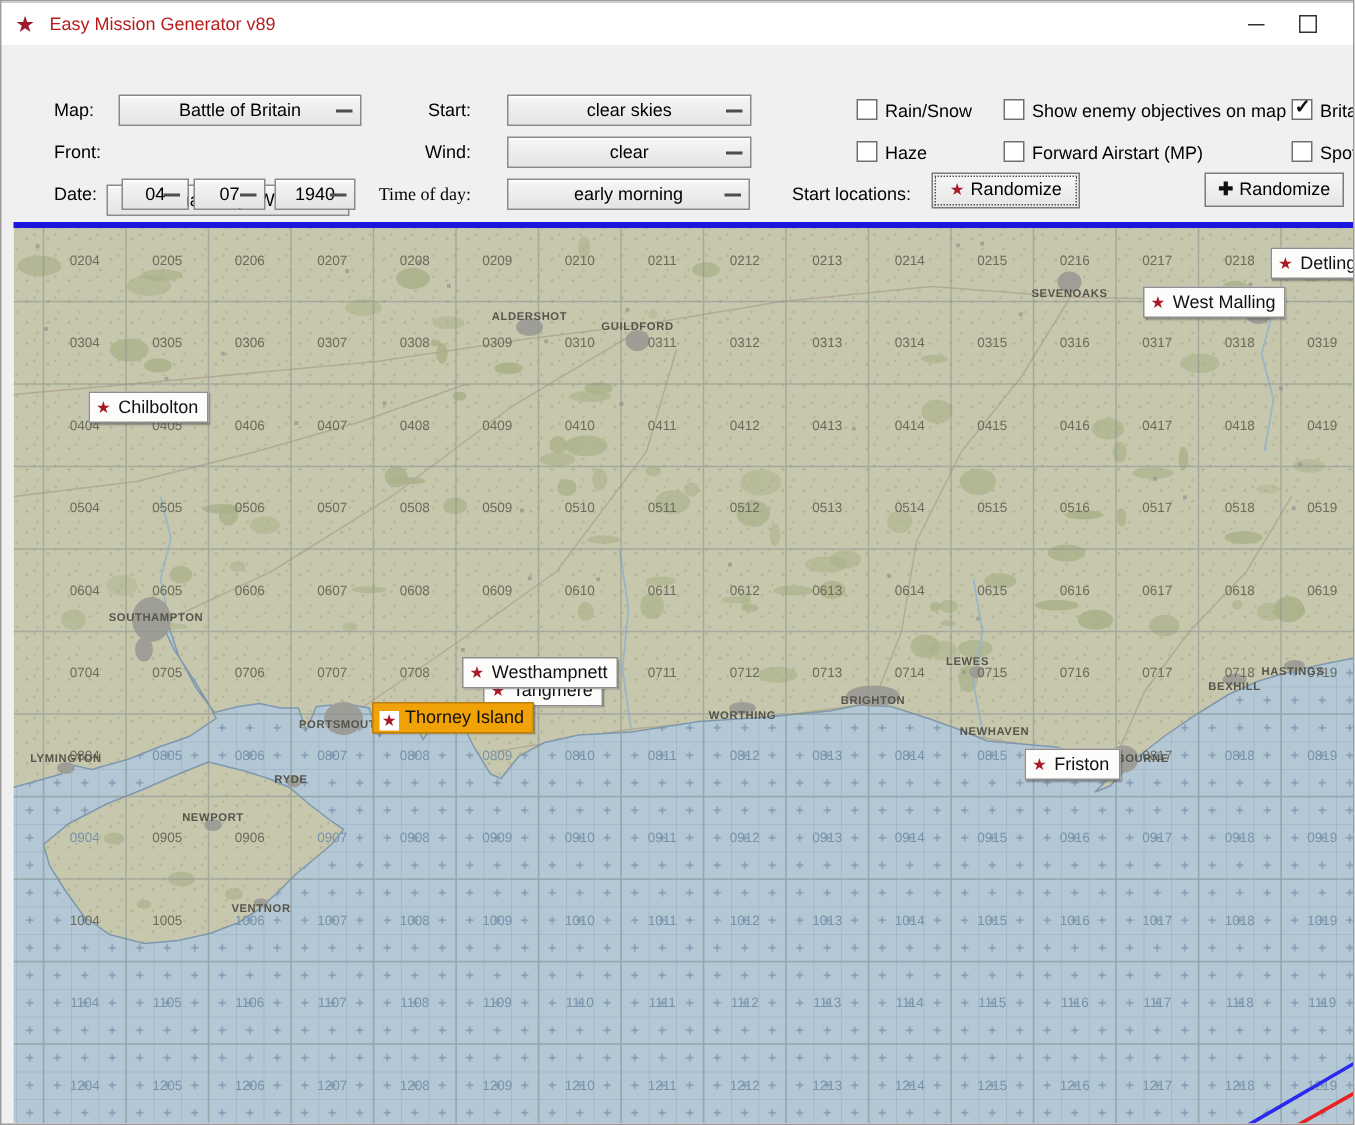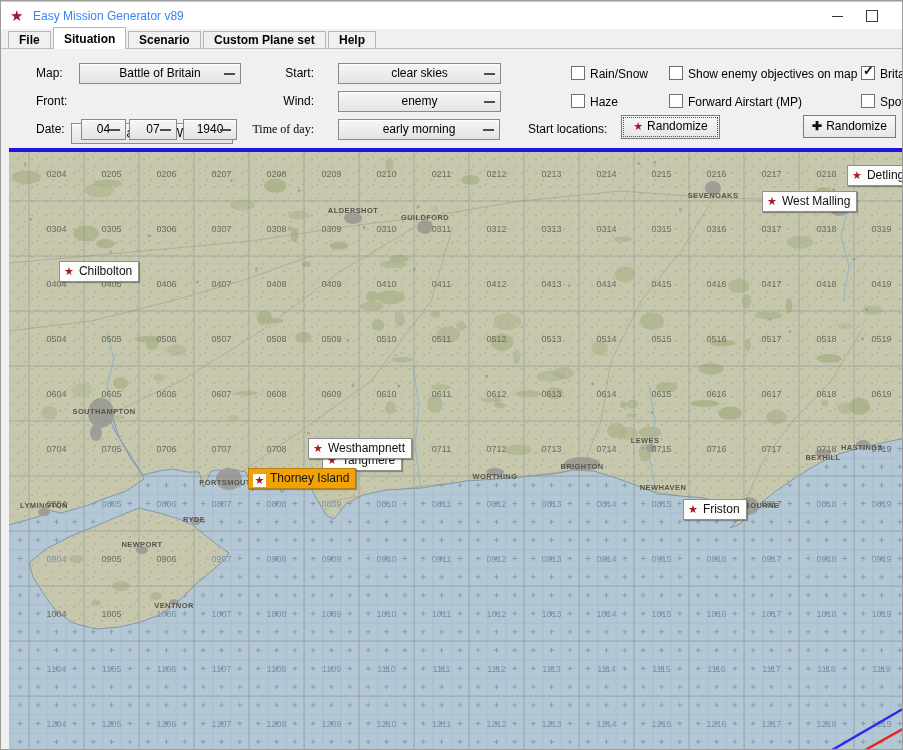--- a/index.html
+++ b/index.html
@@ -4,21 +4,21 @@
 <style>
   html,body{margin:0;padding:0;background:#d4d4d4;}
   #window{
     position:relative;width:901px;height:748px;background:#f0f0f0;
     border:1px solid #9b9b9b;overflow:hidden;
     font-family:"Liberation Sans",sans-serif;font-size:12px;color:#000;
   }
   
   #titlebar{position:absolute;left:0;top:0;width:100%;height:28px;background:#ffffff;border-top:1px solid #ccc;}
   #app-icon{position:absolute;left:9px;top:5px;font-size:15px;color:#9e1b2d;}
-  #title-text{position:absolute;left:32px;top:7px;font-size:12px;color:#3b82f6;}
+  #title-text{position:absolute;left:32px;top:7px;font-size:12px;color:#b91c1c;}
   .caption-btn{position:absolute;top:0;width:34px;height:28px;}
   #min-btn{left:820px;}
   #min-btn .glyph{position:absolute;left:11px;top:14px;width:11px;height:1px;background:#333;}
   #max-btn{left:854px;}
   #max-btn .glyph{position:absolute;left:11px;top:8px;width:10px;height:10px;border:1px solid #333;}
   
   #tabstrip{position:absolute;left:0;top:28px;width:100%;height:19px;background:#f0f0f0;border-bottom:1px solid #bdbdbd;}
   .tab{position:absolute;top:2px;height:16px;padding:0 10px;line-height:17px;font-weight:bold;
        background:#f0f0f0;border:1px solid #b5b5b5;border-bottom:none;}
   .tab.active{top:-2px;height:21px;line-height:22px;background:#ffffff;z-index:3;}
@@ -60,45 +60,38 @@
     <span id="app-icon">★</span>
     <span id="title-text">Easy Mission Generator v89</span>
     <span id="min-btn" class="caption-btn">
         <span class="glyph"></span>
       </span>
     <span id="max-btn" class="caption-btn">
         <span class="glyph"></span>
       </span>
   </div>
 
-  <div id="tabstrip">
-      <div class="tab" style="left: 7px;">File</div>
-      <div class="tab active" style="left: 52px;">Situation</div>
-      <div class="tab" style="left: 127px;">Scenario</div>
-      <div class="tab" style="left: 202px;">Custom Plane set</div>
-      <div class="tab" style="left: 327px;">Help</div>
-    </div>
 
   <div id="panel">
     <div class="lbl" style="left:35px;top:64px;">Map:</div>
     <div class="dd" style="left:78px;top:62px;width:160px;"><span>Battle of Britain</span><span class="dash"></span></div>
 
     <div class="lbl" style="left:35px;top:92px;">Front:</div>
     <div class="dd" style="left:70px;top:90px;width:160px;margin-top:32px;"><span>Kanalkampf West</span><span class="dash"></span></div>
 
     <div class="lbl" style="left:35px;top:120px;">Date:</div>
     <div class="dd" style="left:80px;top:118px;width:43px;"><span>04</span><span class="dash"></span></div>
     <div class="dd" style="left:128px;top:118px;width:46px;"><span>07</span><span class="dash"></span></div>
     <div class="dd" style="left:182px;top:118px;width:52px;"><span>1940</span><span class="dash"></span></div>
 
     <div class="lbl r" style="left:230px;top:64px;width:83px;">Start:</div>
     <div class="dd" style="left:337px;top:62px;width:161px;"><span>clear skies</span><span class="dash"></span></div>
 
     <div class="lbl r" style="left:230px;top:92px;width:83px;">Wind:</div>
-    <div class="dd" style="left:337px;top:90px;width:161px;"><span>enemy</span><span class="dash"></span></div>
+    <div class="dd" style="left:337px;top:90px;width:161px;"><span>clear</span><span class="dash"></span></div>
 
     <div class="lbl r" style="left:230px;top:120px;width:83px;font-family:Liberation Serif, serif;">Time of day:</div>
     <div class="dd" style="left:337px;top:118px;width:160px;"><span>early morning</span><span class="dash"></span></div>
 
     <div id="cbhost">
         <div class="cbrow" style="left: 531px; top: 65px;"><span class="cbbox"></span><span>Rain/Snow</span></div>
         <div class="cbrow" style="left: 531px; top: 93px;"><span class="cbbox"></span><span>Haze</span></div>
         <div class="cbrow" style="left: 629px; top: 65px;"><span class="cbbox"></span><span>Show enemy objectives on map</span></div>
         <div class="cbrow" style="left: 629px; top: 93px;"><span class="cbbox"></span><span>Forward Airstart (MP)</span></div>
         <div class="cbrow" style="left: 821px; top: 65px;"><span class="cbbox"><span class="tick">✓</span></span><span>Britain Plan</span></div>

